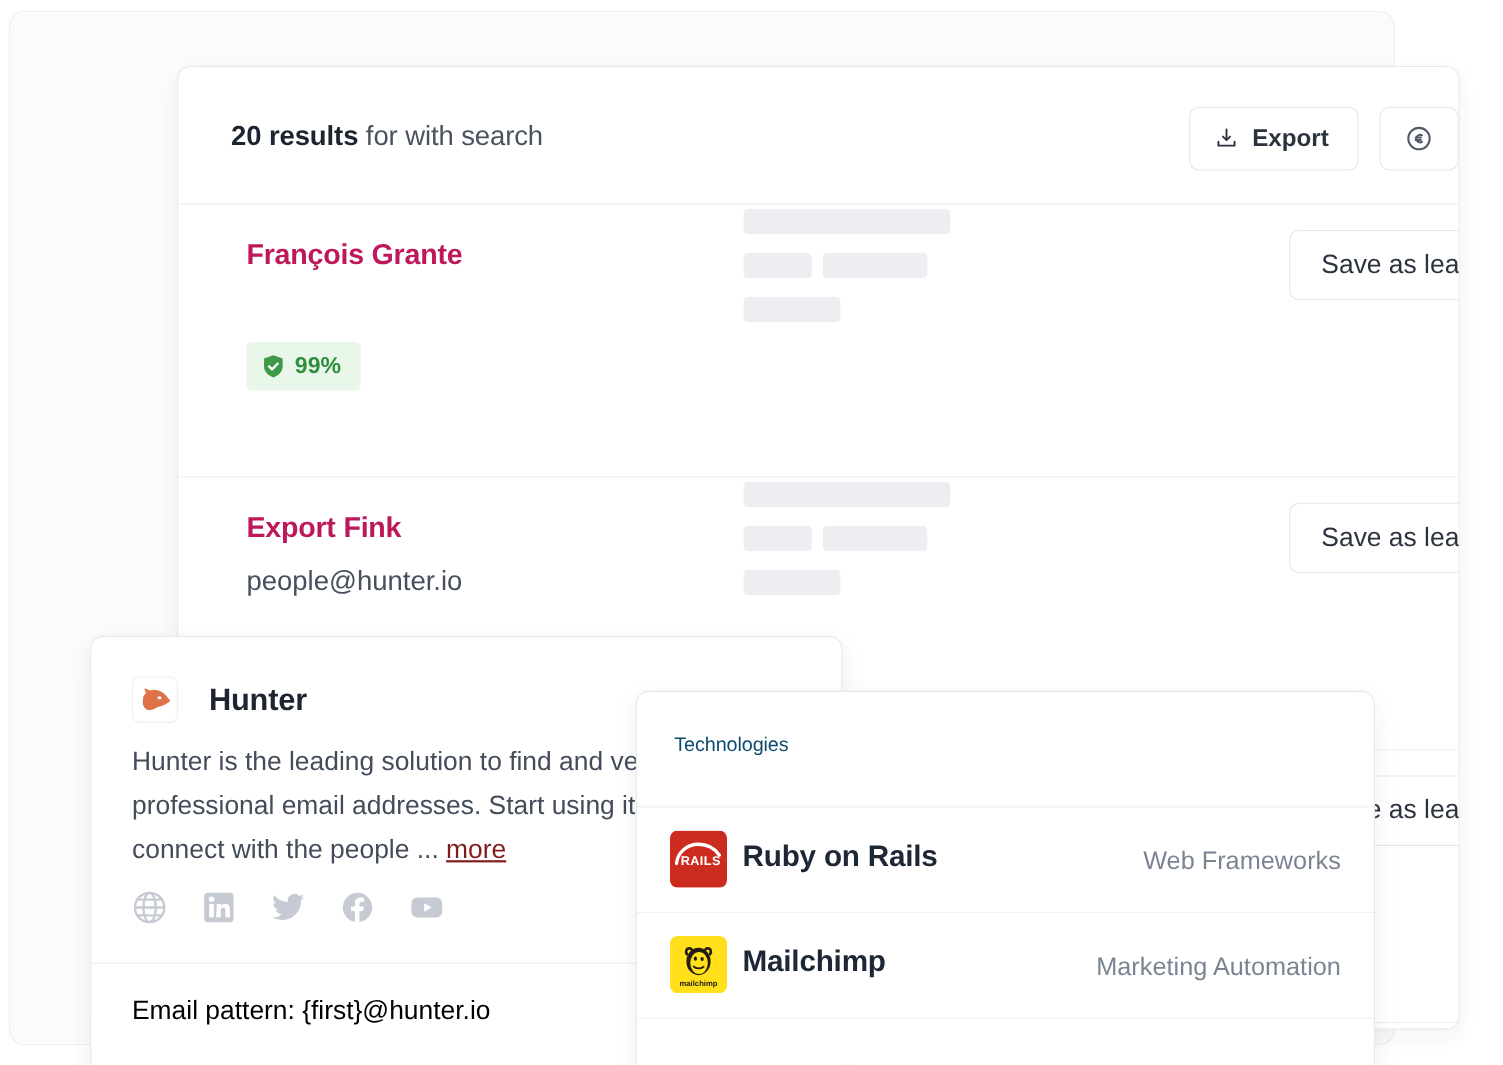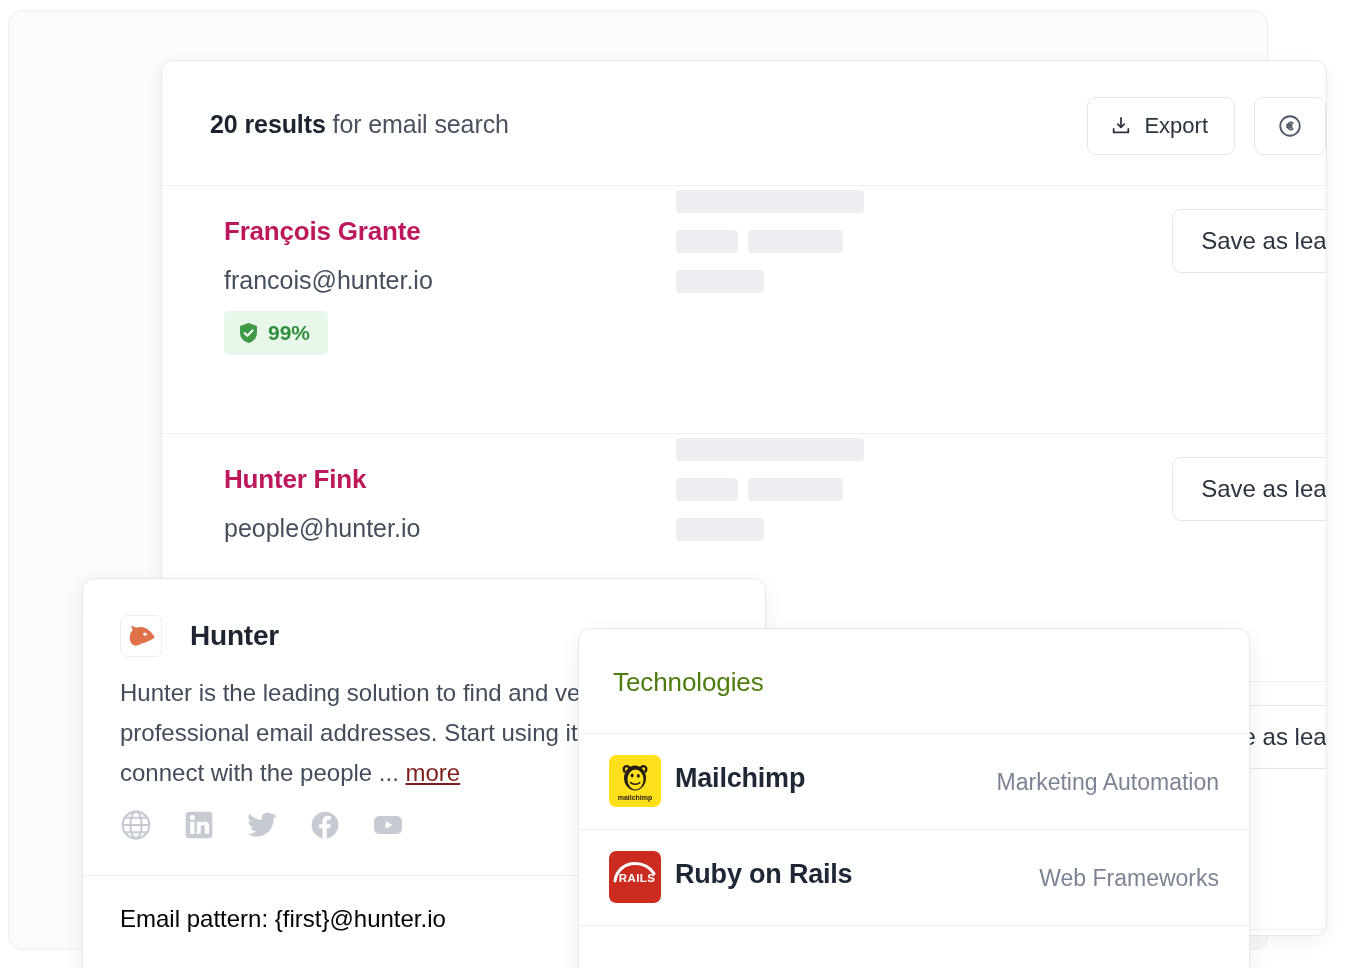--- a/index.html
+++ b/index.html
@@ -79,21 +79,21 @@
     height: 58px;
     border: 1px solid #e4e7ea;
     border-radius: 9px;
     background: #fff;
     color: #2b333f;
     font-size: 22px;
     font-family: "Liberation Sans", sans-serif;
     cursor: pointer;
     white-space: nowrap;
   }
-  .btn-export { padding: 0 26px 0 22px; }
+  .btn-export { padding: 0 26px 0 22px; font-weight: bold; }
   .btn-icon-only { width: 72px; padding: 0; }
 
   .icon-download { width: 22px; height: 22px; display: block; }
   .icon-circle { width: 26px; height: 26px; display: block; }
 
   
   .row {
     position: relative;
     height: 248px;
     border-bottom: 1px solid #eceef1;
@@ -264,22 +264,22 @@
   }
   .tech-head {
     height: 105px;
     border-bottom: 1px solid #eceef1;
     position: relative;
   }
   .tech-title {
     position: absolute;
     left: 34px;
     top: 38px;
-    font-size: 26px;
-    color: #4d7c0f;
+    font-size: 18px;
+    color: #0c4a6e;
     letter-spacing: -0.1px;
   }
   .tech-row {
     position: relative;
     height: 96px;
     border-bottom: 1px solid #f0f1f4;
   }
   .tech-logo {
     position: absolute;
     left: 30px;
@@ -313,21 +313,21 @@
 <body>
 
 <div id="stage">
 
   <div class="back-panel"></div>
 
   <div class="results-card">
 
     <div class="results-header">
       <div class="results-title">
-        <b>20 results</b><span> for email search</span>
+        <b>20 results</b><span> for with search</span>
       </div>
 
       <div class="hdr-btns">
         <button class="btn btn-export">
           <span>
             <svg class="icon-download" viewBox="0 0 24 24" fill="none" stroke="#2b333f" stroke-width="1.9" stroke-linecap="round" stroke-linejoin="round">
               <path d="M12 3v10"></path>
                 <path d="M8.5 10L12 13.5L15.5 10"></path>
               <path d="M4 15v4h16v-4"></path>
             </svg>
@@ -343,21 +343,20 @@
               <path d="M9.2 11.1h4.4"></path>
                 <path d="M9.2 13.1h4.4"></path>
             </svg>
           </span>
         </button>
       </div>
     </div>
 
     <div class="row">
       <div class="row-name">François Grante</div>
-      <div class="row-email">francois@hunter.io</div>
       <div class="conf-badge">
         <span>
           <svg class="shield" viewBox="0 0 24 26" fill="none">
             <path d="M12 1.2 22 4.6v8.2c0 6.1-4.1 10.2-10 12.1C6.1 23 2 18.9 2 12.8V4.6L12 1.2Z" fill="#3f9a47"></path>
             <path d="M7.4 13.1 10.6 16.3 16.8 10" stroke="#ffffff" stroke-width="2.4" stroke-linecap="round" stroke-linejoin="round" fill="none"></path>
           </svg>
         </span>
         <span class="pct">99%</span>
       </div>
       <div class="skeleton">
@@ -365,21 +364,21 @@
         <div class="sk-row sk-row-gap">
           <div class="sk-bar sk-2a"></div>
           <div class="sk-bar sk-2b"></div>
         </div>
         <div class="sk-bar sk-3"></div>
       </div>
       <button class="btn-lead">Save as lead</button>
     </div>
 
     <div class="row">
-      <div class="row-name">Hunter Fink</div>
+      <div class="row-name">Export Fink</div>
       <div class="row-email">people@hunter.io</div>
       <div class="skeleton">
         <div class="sk-bar sk-1"></div>
         <div class="sk-row sk-row-gap">
           <div class="sk-bar sk-2a"></div>
           <div class="sk-bar sk-2b"></div>
         </div>
         <div class="sk-bar sk-3"></div>
       </div>
       <button class="btn-lead">Save as lead</button>
@@ -451,48 +450,48 @@
       </span>
     </div>
 
     <div class="cc-divider"></div>
     <div class="cc-pattern">Email pattern: {first}@hunter.io</div>
   </div>
 
   <div class="tech-card">
     <div class="tech-head">
       <div class="tech-title">Technologies</div>
+    </div>
+
+    <div class="tech-row">
+      <span class="tech-logo">
+        <svg viewBox="0 0 52 52" width="52" height="52">
+          <rect width="52" height="52" rx="6" fill="#cc2c1f"></rect>
+          <path d="M6 30c1-10 9.5-17.5 20-17.5 8 0 15 4 19 10" stroke="#ffffff" stroke-width="3" fill="none" stroke-linecap="round"></path>
+          <text x="28" y="31" font-family="Liberation Sans, sans-serif" font-size="11.5" font-weight="700" fill="#ffffff" text-anchor="middle" letter-spacing="0.4">RAILS</text>
+        </svg>
+      </span>
+      <div class="tech-name">Ruby on Rails</div>
+      <div class="tech-cat">Web Frameworks</div>
     </div>
 
     <div class="tech-row">
       <span class="tech-logo">
         <svg viewBox="0 0 52 52" width="52" height="52">
           <rect width="52" height="52" rx="6" fill="#ffe01b"></rect>
           <ellipse cx="26" cy="23" rx="11" ry="12.5" fill="#241c15"></ellipse>
           <ellipse cx="26.5" cy="24.5" rx="8" ry="10" fill="#ffe01b"></ellipse>
           <ellipse cx="23.2" cy="20.5" rx="1.5" ry="1.9" fill="#241c15"></ellipse>
           <ellipse cx="29.3" cy="20.8" rx="1.5" ry="1.9" fill="#241c15"></ellipse>
           <path d="M21.5 27.5c1.8 2.2 7.3 2.4 9.2 0.2" stroke="#241c15" stroke-width="1.6" fill="none" stroke-linecap="round"></path>
           <path d="M15.5 16.5c-1.6-2.4-0.6-5.2 1.8-5.4 2-0.2 3.2 1.6 3.2 3.2" stroke="#241c15" stroke-width="2.4" fill="none" stroke-linecap="round"></path>
           <path d="M36.5 16.5c1.6-2.4 0.6-5.2-1.8-5.4-2-0.2-3.2 1.6-3.2 3.2" stroke="#241c15" stroke-width="2.4" fill="none" stroke-linecap="round"></path>
           <text x="26" y="45" font-family="Liberation Sans, sans-serif" font-size="7" font-weight="700" fill="#241c15" text-anchor="middle">mailchimp</text>
         </svg>
       </span>
       <div class="tech-name">Mailchimp</div>
       <div class="tech-cat">Marketing Automation</div>
     </div>
 
-    <div class="tech-row">
-      <span class="tech-logo">
-        <svg viewBox="0 0 52 52" width="52" height="52">
-          <rect width="52" height="52" rx="6" fill="#cc2c1f"></rect>
-          <path d="M6 30c1-10 9.5-17.5 20-17.5 8 0 15 4 19 10" stroke="#ffffff" stroke-width="3" fill="none" stroke-linecap="round"></path>
-          <text x="28" y="31" font-family="Liberation Sans, sans-serif" font-size="11.5" font-weight="700" fill="#ffffff" text-anchor="middle" letter-spacing="0.4">RAILS</text>
-        </svg>
-      </span>
-      <div class="tech-name">Ruby on Rails</div>
-      <div class="tech-cat">Web Frameworks</div>
-    </div>
-
     <div class="tech-row"></div>
   </div>
 
 </div>
 
 </body></html>

